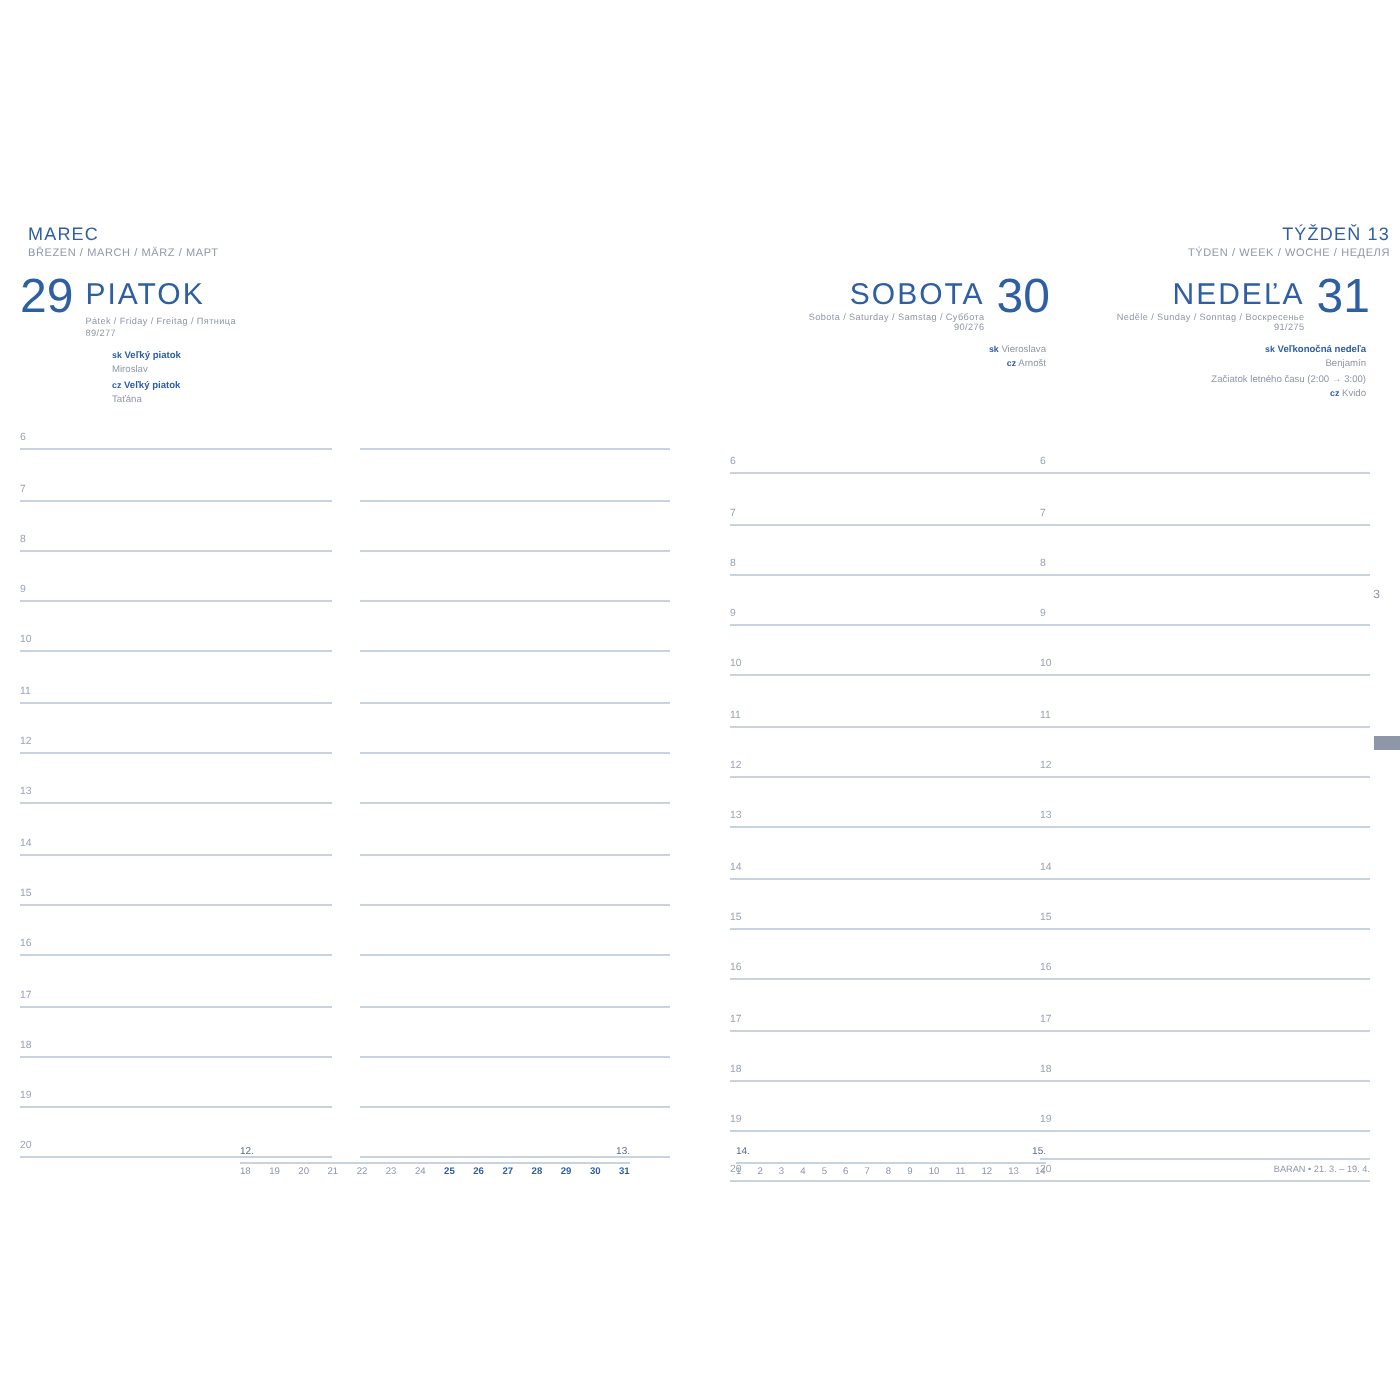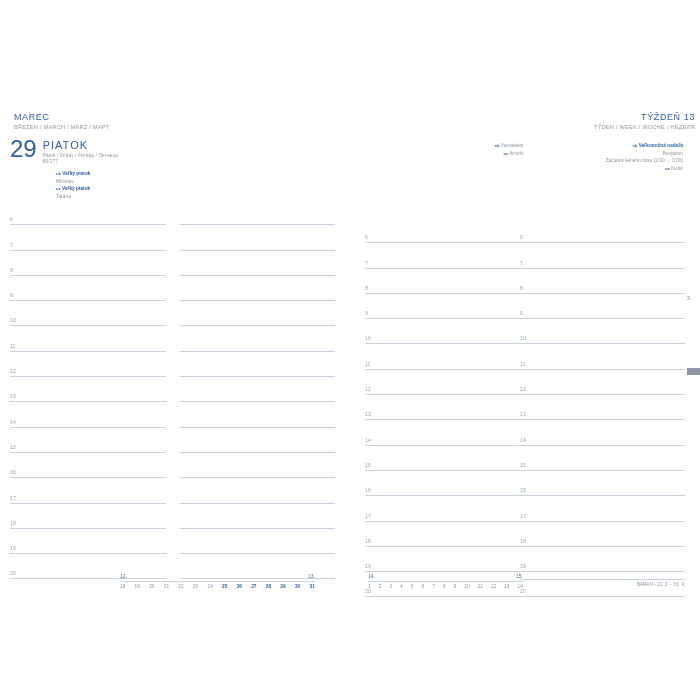--- a/index.html
+++ b/index.html
@@ -66,21 +66,21 @@
     position:relative;
     height:46px;
   }
   .daynum{
     font-size:24px;
     font-weight:400;
     color:#2e5fa3;
     line-height:1;
   }
   .dayname{
-    font-size:11px;
+    font-size:15px;
     letter-spacing:1px;
     color:#2e5fa3;
     text-transform:uppercase;
   }
   .daynames-sub{
     font-size:4.6px;
     color:#8d97a8;
     letter-spacing:.2px;
   }
   .daymeta{
@@ -297,20 +297,28 @@
           <div class="lrow"></div>
           <div class="lrow"></div>
           <div class="lrow"></div>
           <div class="lrow"></div>
         </div>
       </div>
     </div>
 
     <div class="col col-mid" style="top:136px;">
       <div class="day-block">
+        <div class="dh-right">
+          <div class="txt">
+            <div class="dayname">SOBOTA</div>
+            <div class="daynames-sub">Sobota / Saturday / Samstag / Суббота</div>
+            <div class="daymeta">90/276</div>
+          </div>
+          <div class="daynum">30</div>
+        </div>
         <div class="namedays nd-right">
           <div>
             <span class="tag">sk</span>
             <span class="sub">Vieroslava</span>
           </div>
           <div>
             <span class="tag">cz</span>
             <span class="sub">Arnošt</span>
           </div>
         </div>
@@ -360,20 +368,28 @@
             <span class="hr">19</span>
           </div>
         <div class="lrow">
             <span class="hr">20</span>
           </div>
       </div>
     </div>
 
     <div class="col col-right" style="top:136px;">
       <div class="day-block">
+        <div class="dh-right">
+          <div class="txt">
+            <div class="dayname">NEDEĽA</div>
+            <div class="daynames-sub">Neděle / Sunday / Sonntag / Воскресенье</div>
+            <div class="daymeta">91/275</div>
+          </div>
+          <div class="daynum">31</div>
+        </div>
         <div class="namedays nd-right">
           <div>
             <span class="tag">sk</span>
             <span class="nm">Veľkonočná nedeľa</span>
           </div>
           <div>
             <span class="sub">Benjamín</span>
           </div>
           <div>
             <span class="sub">Začiatok letného času (2:00 → 3:00)</span>

